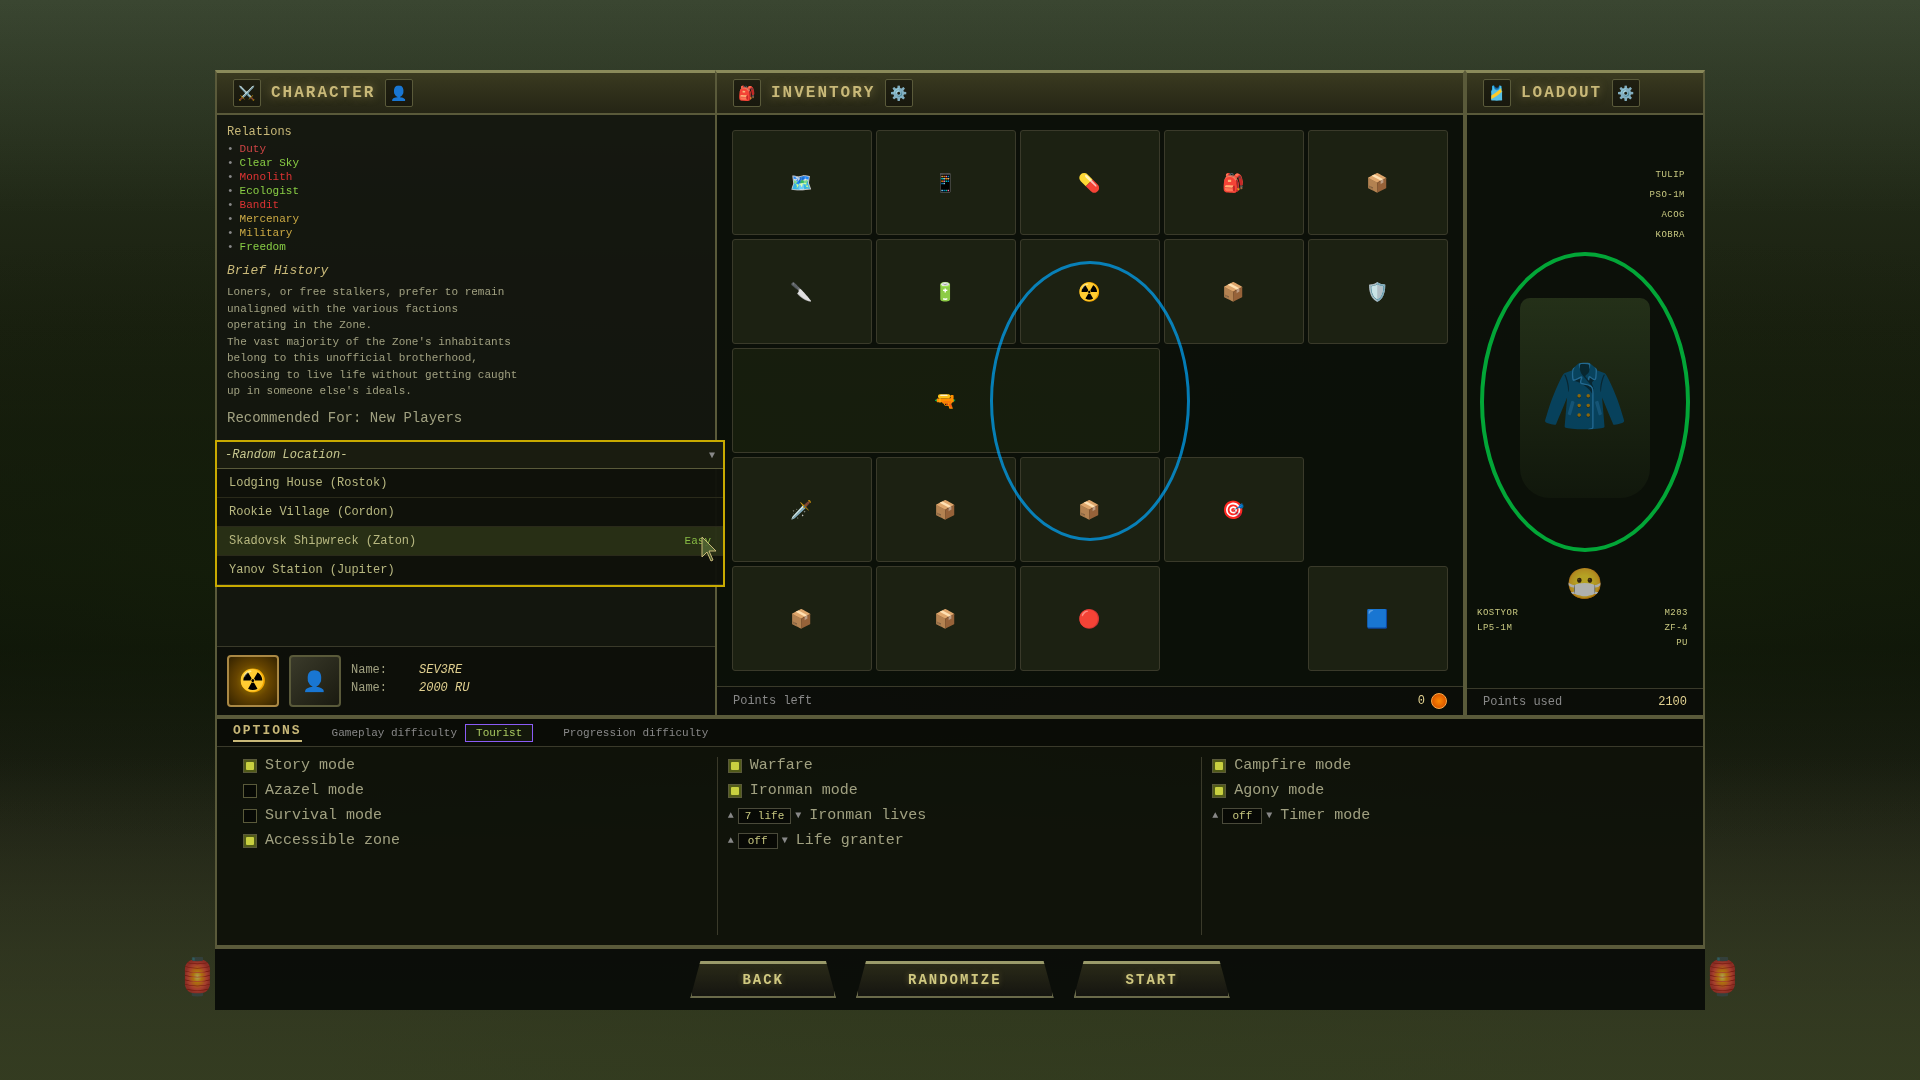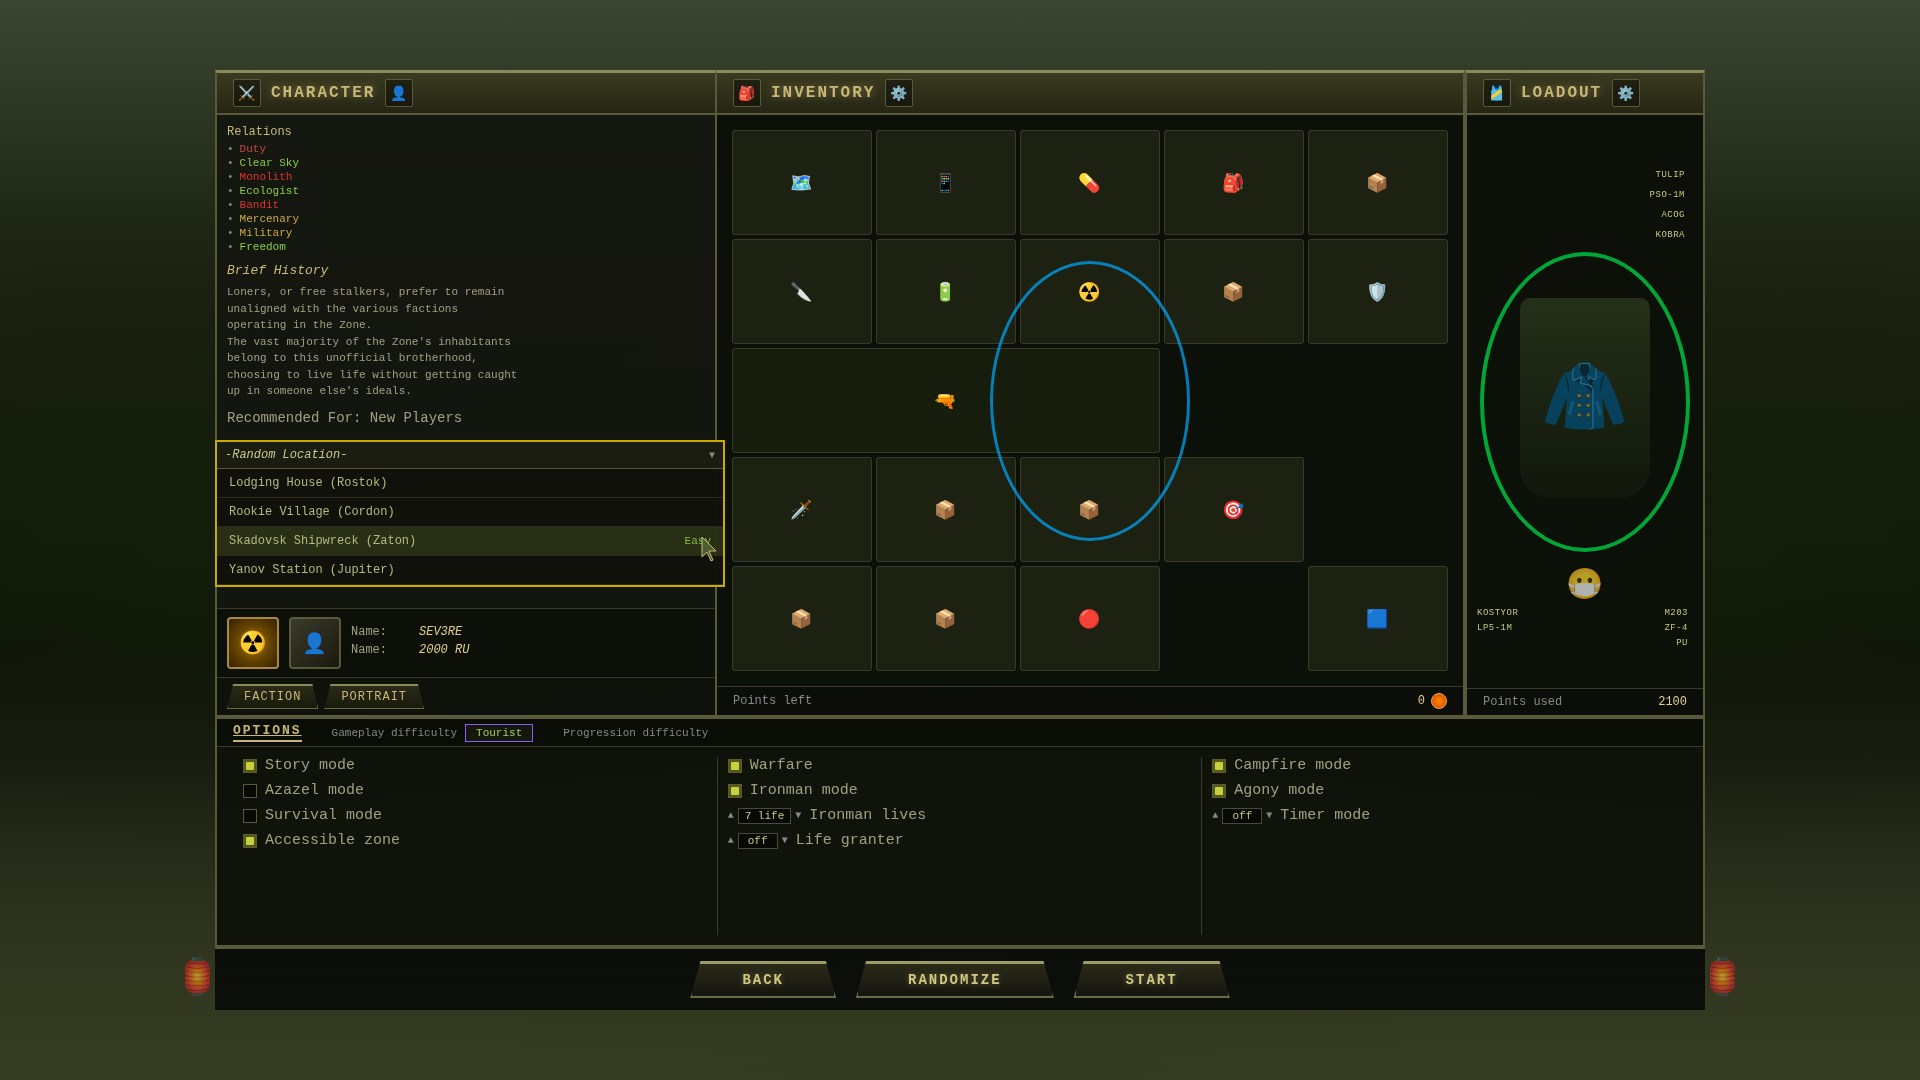--- a/index.html
+++ b/index.html
@@ -497,21 +497,20 @@
     }
 
     .options-header-title {
       color: #c8b878;
       font-size: 13px;
       font-weight: bold;
       text-transform: uppercase;
       letter-spacing: 2px;
       border-bottom: 2px solid #c8b878;
       padding-bottom: 2px;
-      text-decoration: underline;
     }
 
     .diff-section {
       display: flex;
       align-items: center;
       gap: 8px;
     }
 
     .diff-label {
       color: #888;
@@ -654,24 +653,20 @@
             <span class="field-label">Name:</span>
             <span class="field-value">SEV3RE</span>
           </div>
           <div class="field-row">
             <span class="field-label">Name:</span>
             <span class="field-value">2000 RU</span>
           </div>
         </div>
       </div>
 
-      <div class="tab-row">
-        <button class="tab-btn">Faction</button>
-        <button class="tab-btn">Portrait</button>
-      </div>
     </div>
 
     <div class="right-panels">
 
       <div class="panel inventory-panel">
         <div class="panel-header">
           <div class="header-icon">🎒</div>
           <span class="panel-title">Inventory</span>
           <div class="header-icon">⚙️</div>
         </div>

